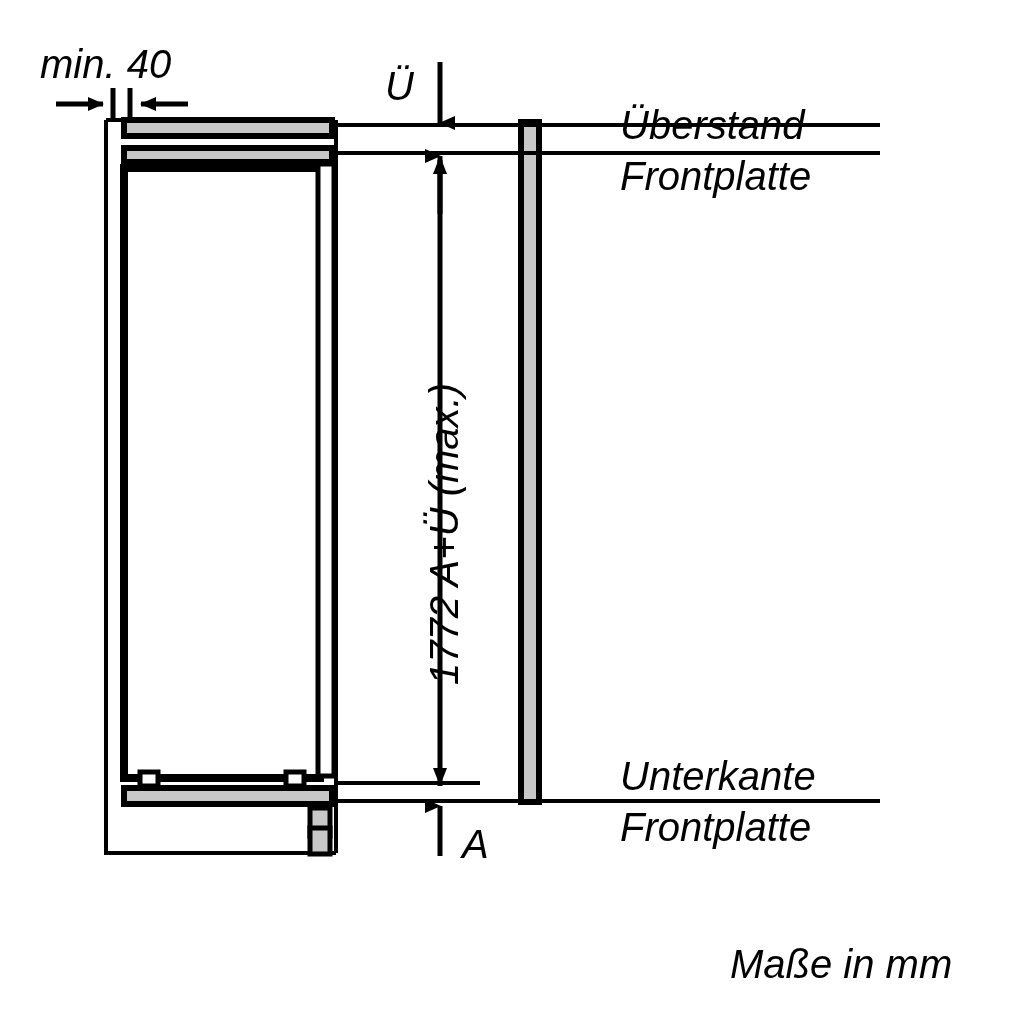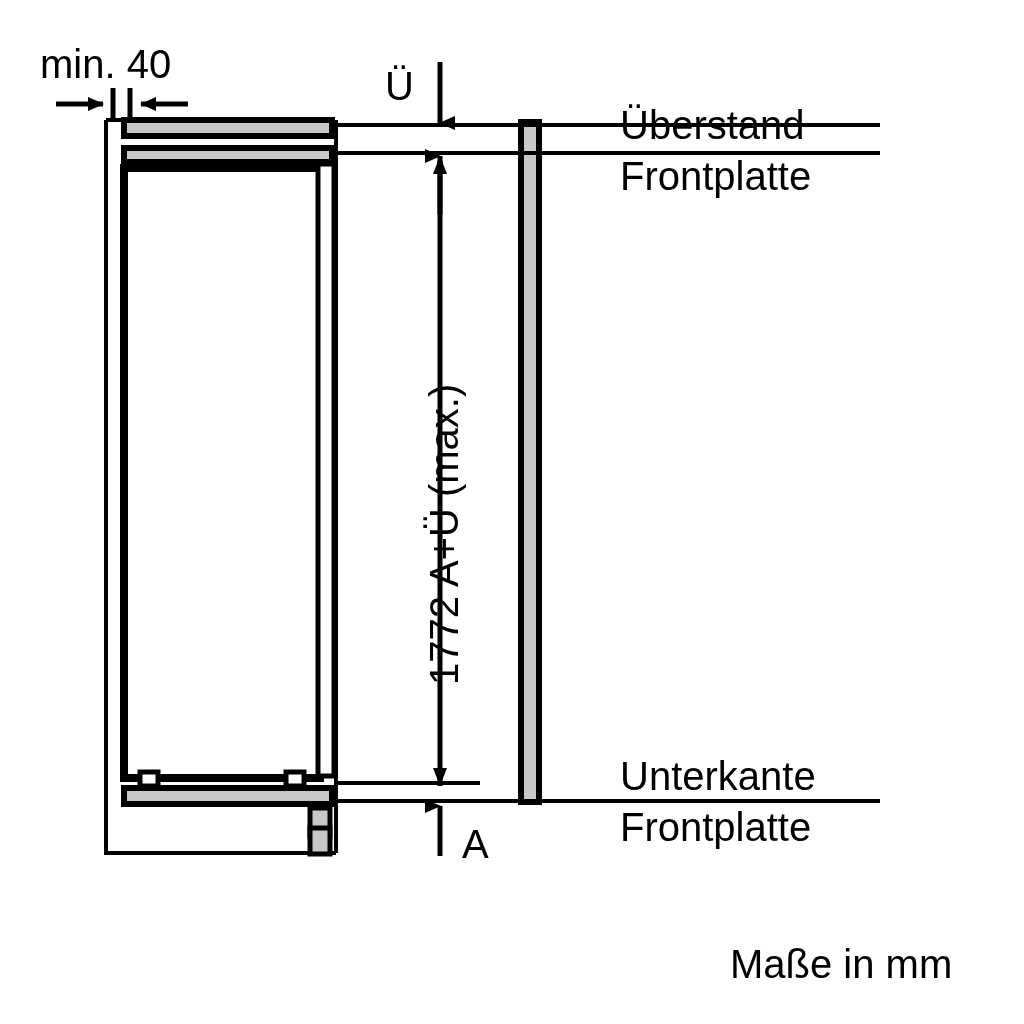--- a/index.html
+++ b/index.html
@@ -11,20 +11,21 @@
     width: 1024px;
     height: 1024px;
     font-family: "Liberation Sans", sans-serif;
     overflow: hidden;
   }
   #diagram-root {
     position: relative;
     width: 1024px;
     height: 1024px;
     background: #ffffff;
+    font-style: italic;
   }
   svg#drawing {
     position: absolute;
     top: 0;
     left: 0;
     width: 1024px;
     height: 1024px;
     display: block;
   }
   text {

